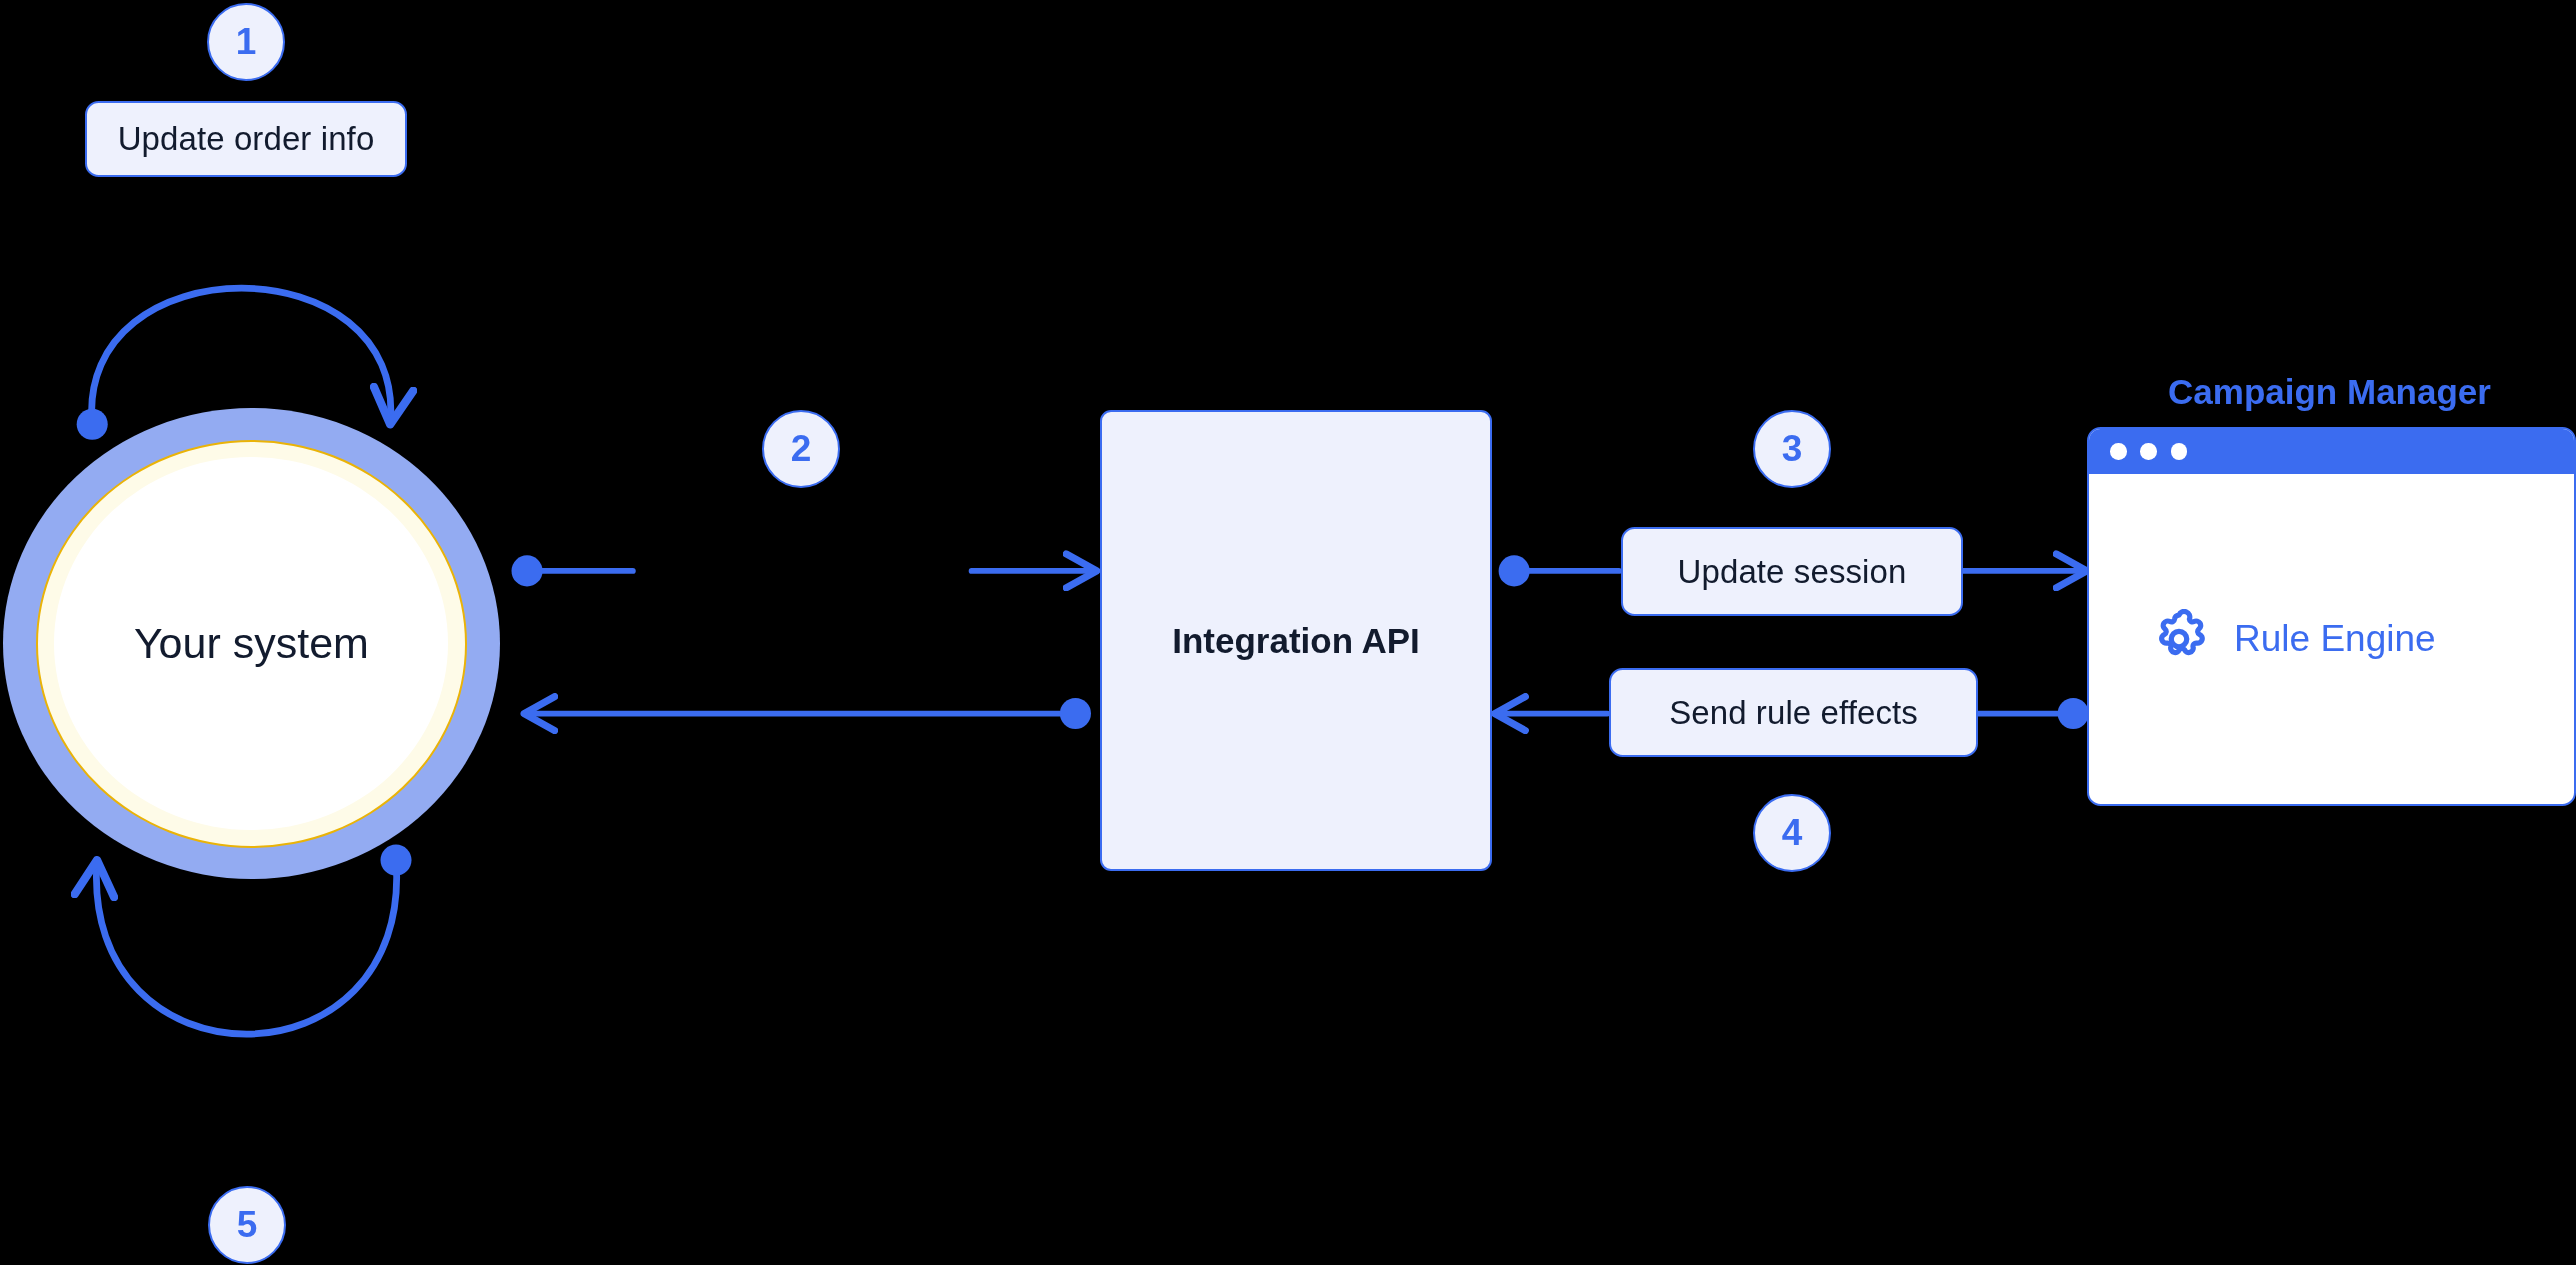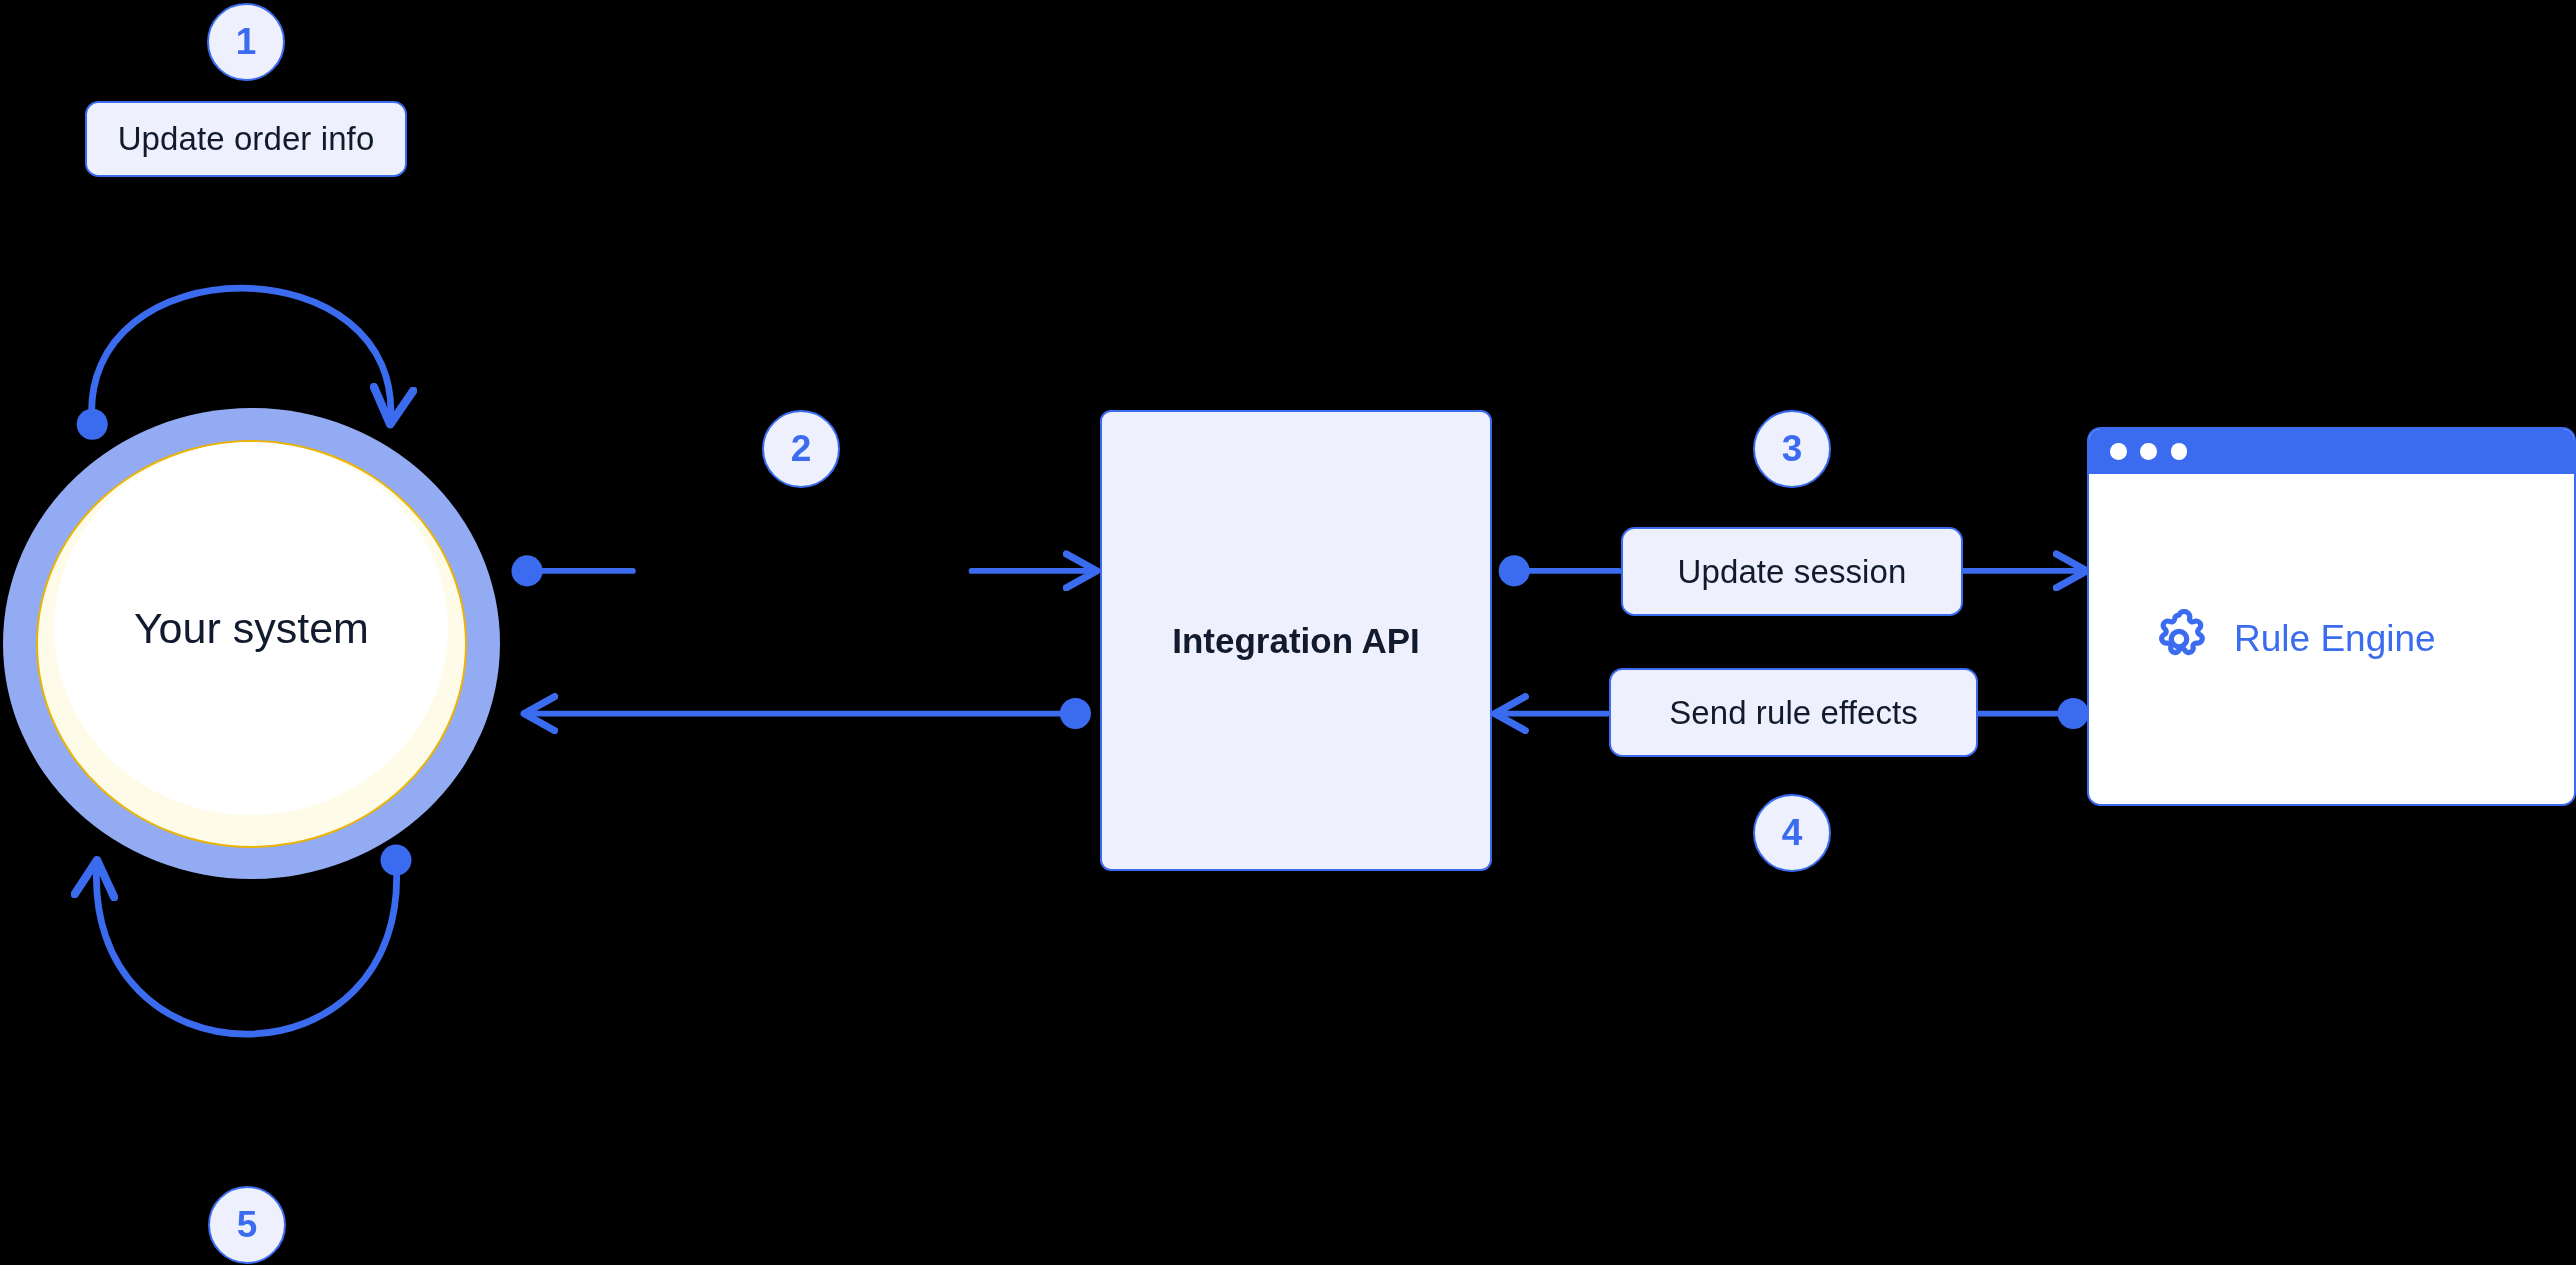--- a/index.html
+++ b/index.html
@@ -64,21 +64,21 @@
     display: flex;
     align-items: center;
     justify-content: center;
   }
   .ring-mid {
     border-radius: 50%;
     background: #fefbe8;
     border: 2.9px solid #eab308;
     box-sizing: border-box;
     display: flex;
-    align-items: flex-start;
+    align-items: center;
     justify-content: center;
   }
   .ring-inner {
     border-radius: 50%;
     background: #ffffff;
     display: flex;
     align-items: center;
     justify-content: center;
   }
   .ring-label {
@@ -227,20 +227,23 @@
     <span>Update session</span>
   </div>
 
   <div class="node label-box" style="left:1609px; top:668px; width:369px; height:89px;">
     <span>Send rule effects</span>
   </div>
   <div class="node step-badge" style="left:1753px; top:794px; width:78px; height:78px;">
     <span>4</span>
   </div>
 
+  <div class="node cm-title" style="left:2087px; top:372px; width:485px;">
+    <span>Campaign Manager</span>
+  </div>
   <div class="node cm-window" style="left:2087px; top:427px; width:489px; height:379px;">
     <div class="cm-titlebar">
       <span class="cm-dot"></span>
       <span class="cm-dot"></span>
       <span class="cm-dot"></span>
     </div>
     <div class="cm-body">
       <div class="cm-rule">
         <span>
           <svg class="gear-icon" viewBox="0 0 24 24" fill="none" stroke="#3b6cf0" stroke-width="2.1" stroke-linecap="round" stroke-linejoin="round">

